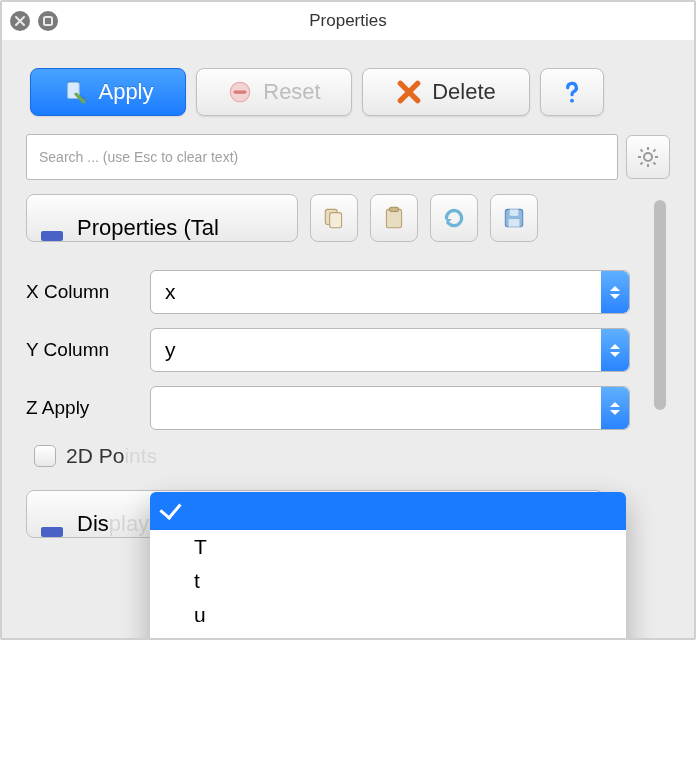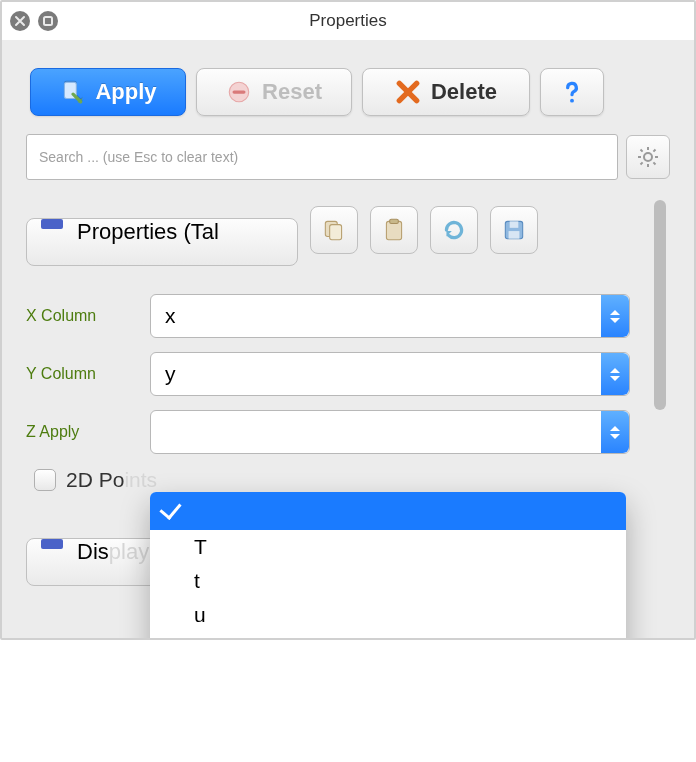--- a/index.html
+++ b/index.html
@@ -5,45 +5,45 @@
   * { box-sizing: border-box; margin: 0; padding: 0; font-family: "Helvetica Neue", Helvetica, Arial, sans-serif; }
   html, body { width: 696px; height: 762px; background: #fff; }
   .window { width: 696px; height: 640px; background: #fff; border: 2px solid #d0d0d0; border-radius: 2px; overflow: hidden; display: flex; flex-direction: column; }
   .titlebar { height: 38px; display: flex; align-items: center; padding: 0 8px; position: relative; }
   .tb-btn { width: 20px; height: 20px; border-radius: 50%; background: #7a7a7a; margin-right: 8px; display: flex; align-items: center; justify-content: center; }
   .tb-btn svg { width: 12px; height: 12px; display: block; }
   .tb-title { position: absolute; left: 0; right: 0; text-align: center; font-size: 17px; color: #333; pointer-events: none; }
   .content { background: #ececec; flex: 1; padding: 0; position: relative; }
 
   .top-buttons { display: flex; gap: 10px; padding: 28px 24px 18px 28px; }
-  .btn { height: 48px; border-radius: 8px; border: 1px solid #c0c0c0; background: linear-gradient(#fdfdfd,#eaeaea); display: flex; align-items: center; justify-content: center; gap: 10px; font-size: 22px; color: #333; padding: 0 20px; box-shadow: 0 1px 2px rgba(0,0,0,0.1); font-weight: bold; }
+  .btn { height: 48px; border-radius: 8px; border: 1px solid #c0c0c0; background: linear-gradient(#fdfdfd,#eaeaea); display: flex; align-items: center; justify-content: center; gap: 10px; font-size: 22px; color: #333; padding: 0 20px; box-shadow: 0 1px 2px rgba(0,0,0,0.1); }
   .btn.primary { background: linear-gradient(#4aa3ff,#1a7bff); border-color: #1a6ae0; color: #fff; text-shadow: 0 -1px rgba(0,0,0,0.2); }
   .btn.primary .icon svg { filter: drop-shadow(0 -1px rgba(0,0,0,0.2)); }
   .btn .icon { display: flex; align-items: center; justify-content: center; }
   .btn .icon svg { width: 26px; height: 26px; display: block; }
   .btn-help { width: 64px; padding: 0; }
 
   .search-row { display: flex; align-items: center; gap: 8px; padding: 0 24px 14px 24px; }
   .search-input { flex: 1; height: 46px; border: 1px solid #b8b8b8; border-radius: 3px; background: #fff; padding: 0 12px; font-size: 14px; color: #333; }
   .search-input::placeholder { color: #a0a0a0; }
   .gear-btn { width: 44px; height: 44px; border: 1px solid #c0c0c0; border-radius: 6px; background: linear-gradient(#fdfdfd,#eaeaea); display: flex; align-items: center; justify-content: center; }
   .gear-btn svg { width: 24px; height: 24px; display: block; }
 
   .scroll-area { position: relative; padding: 0 24px 0 24px; }
   .scrollbar { position: absolute; right: 28px; top: 6px; width: 12px; height: 210px; background: #bdbdbd; border-radius: 6px; }
 
   .section-row { display: flex; align-items: center; gap: 12px; margin-bottom: 28px; }
-  .section-btn { height: 48px; border: 1px solid #c0c0c0; border-radius: 8px; background: linear-gradient(#fdfdfd,#eaeaea); display: flex; align-items: flex-start; padding: 0 14px; font-size: 22px; gap: 14px; overflow: hidden; white-space: nowrap; margin-top: 24px; }
+  .section-btn { height: 48px; border: 1px solid #c0c0c0; border-radius: 8px; background: linear-gradient(#fdfdfd,#eaeaea); display: flex; align-items: flex-end; padding: 0 14px; font-size: 22px; gap: 14px; overflow: hidden; white-space: nowrap; }
   .section-btn .collapse-mark { width: 22px; height: 10px; background: #4a62c8; border-radius: 2px; }
   .section-main { width: 272px; }
   .tool-btn { width: 48px; height: 48px; border: 1px solid #c0c0c0; border-radius: 8px; background: linear-gradient(#fdfdfd,#eaeaea); display: flex; align-items: center; justify-content: center; }
   .tool-btn svg { width: 26px; height: 26px; display: block; }
 
   .field-row { display: flex; align-items: center; margin-bottom: 14px; }
-  .field-label { width: 124px; font-size: 16px; color: #4d7c0f; }
+  .field-label { width: 124px; font-size: 19px; color: #000000; }
   .select { flex: 1; height: 44px; border: 1px solid #b8b8b8; border-radius: 6px; background: #fff; padding: 0 40px 0 14px; font-size: 21px; display: flex; align-items: center; position: relative; }
   .select .caret { position: absolute; right: 0; top: 0; bottom: 0; width: 28px; background: linear-gradient(#5fb0ff,#2a84ff); border-top-right-radius: 6px; border-bottom-right-radius: 6px; display: flex; flex-direction: column; align-items: center; justify-content: center; gap: 3px; }
   .select .caret::before { content: ""; width: 0; height: 0; border-left: 5px solid transparent; border-right: 5px solid transparent; border-bottom: 5px solid #fff; }
   .select .caret::after { content: ""; width: 0; height: 0; border-left: 5px solid transparent; border-right: 5px solid transparent; border-top: 5px solid #fff; }
 
   .checkbox-row { display: flex; align-items: center; gap: 10px; margin: 6px 0 6px 8px; font-size: 21px; color: #333; }
   .checkbox { width: 22px; height: 22px; border: 1px solid #b0b0b0; border-radius: 5px; background: linear-gradient(#fff,#e8e8e8); }
 
   .display-section { margin: 22px 0 0 0; }
 

